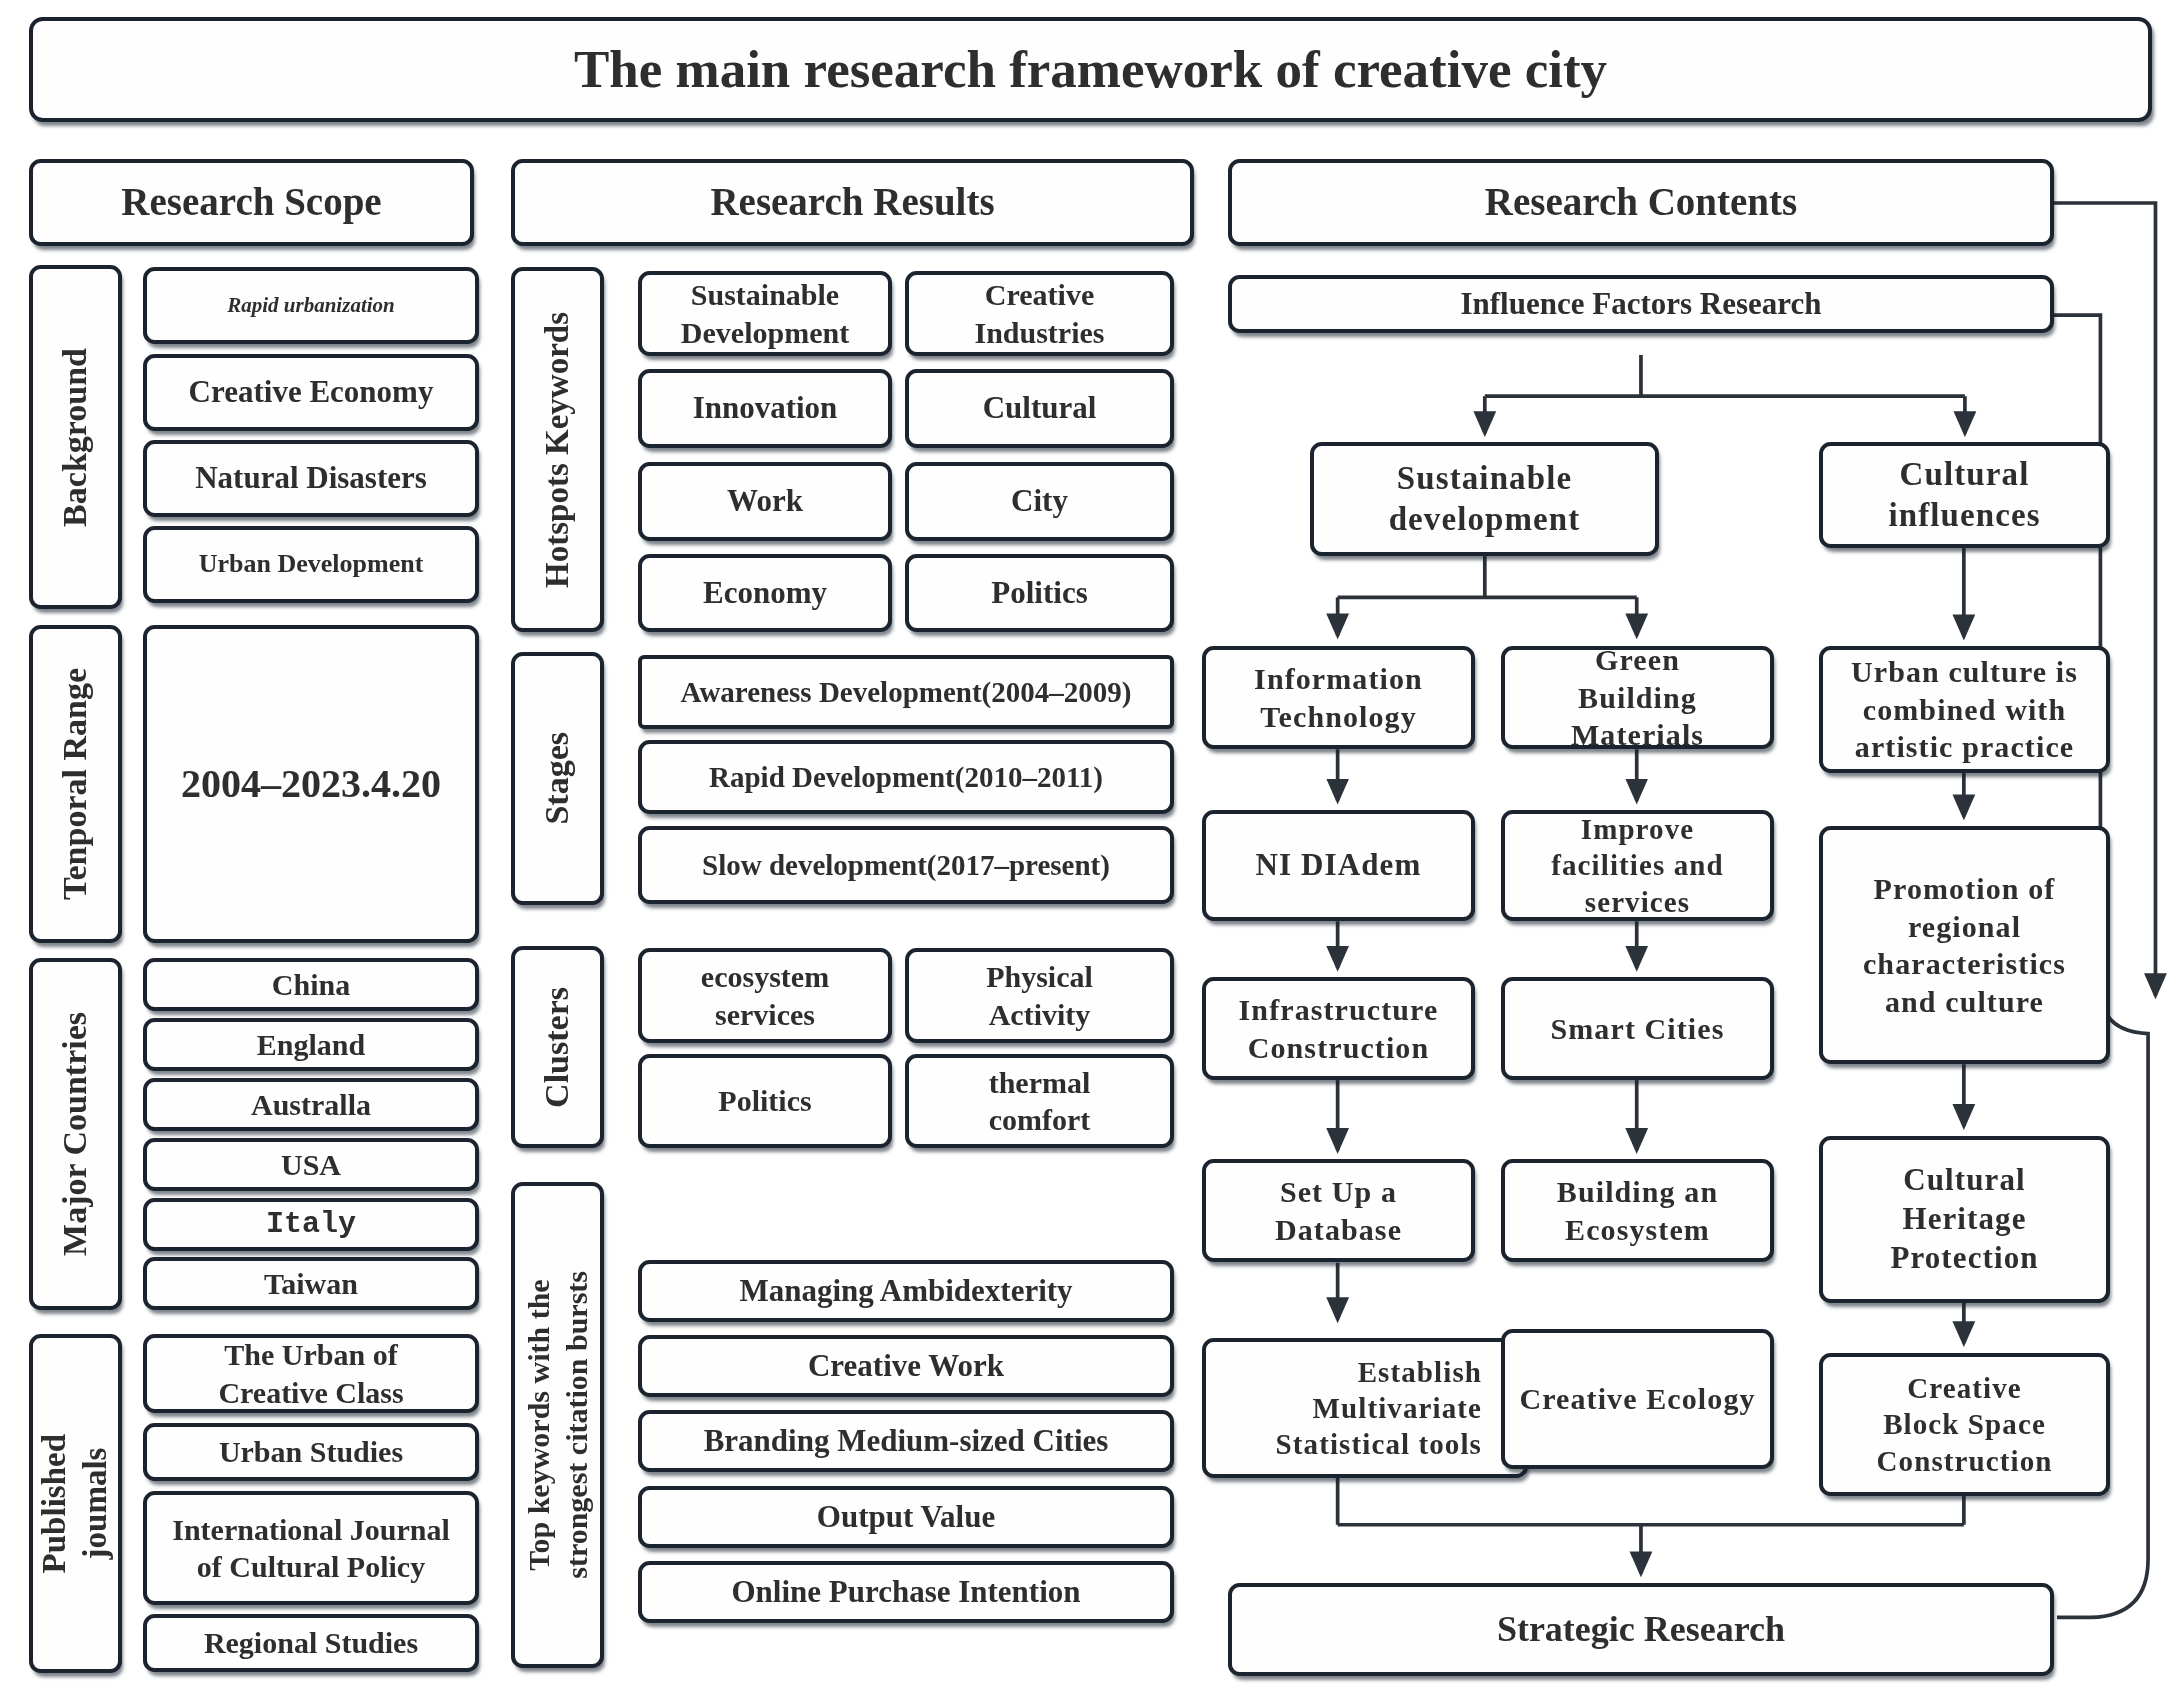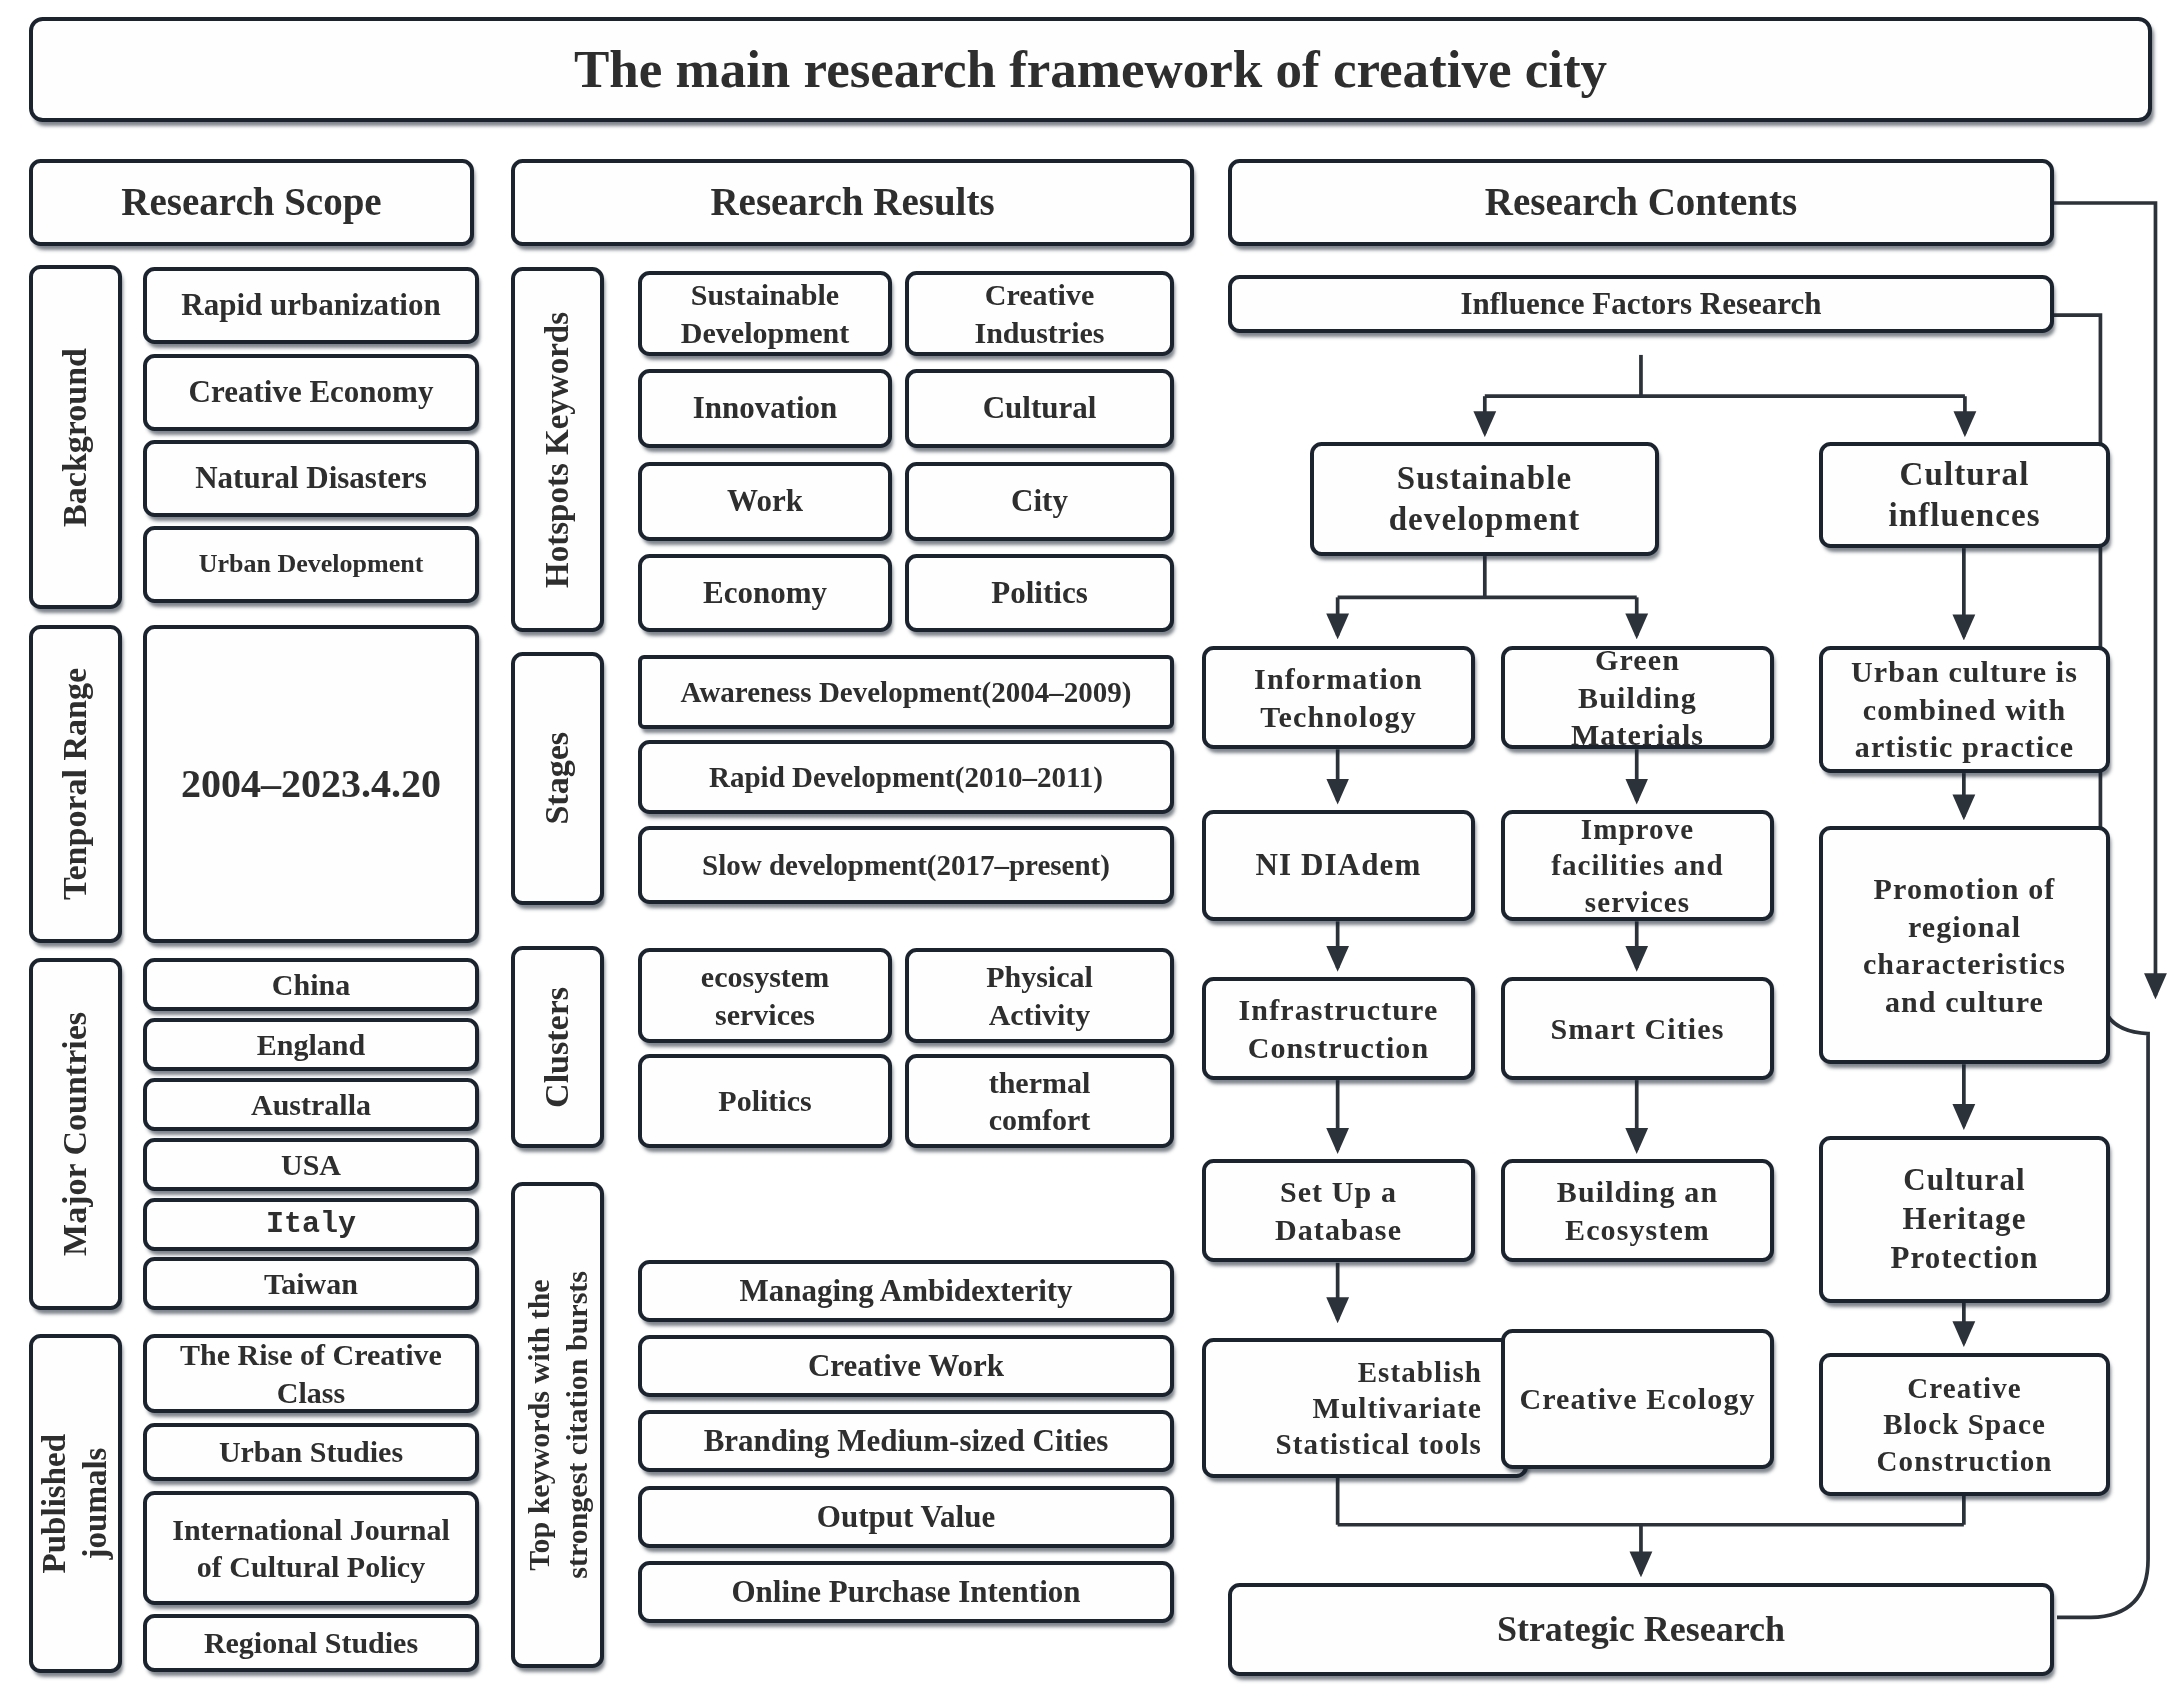--- a/index.html
+++ b/index.html
@@ -70,21 +70,21 @@
 
   <div class="box" style="left:29px;top:17px;width:2123px;height:105px;font-size:53px;border-radius:13.8px;">The main research framework of creative city</div>
 
   <div class="box" style="left:29px;top:159px;width:445px;height:87px;font-size:39px;">Research Scope</div>
   <div class="box" style="left:511px;top:159px;width:683px;height:87px;font-size:39px;">Research Results</div>
   <div class="box" style="left:1228px;top:159px;width:826px;height:87px;font-size:39px;">Research Contents</div>
 
   <div class="box vlabel" style="left:29px;top:265px;width:93px;height:344px;font-size:34px;">
       <span>Background</span>
     </div>
-  <div class="box" style="left:143px;top:267px;width:336px;height:77px;font-size:31px;">Rapid urbanization</div>
+  <div class="box" style="left:143px;top:267px;width:336px;height:77px;font-size:21px;font-style:italic;">Rapid urbanization</div>
   <div class="box" style="left:143px;top:354px;width:336px;height:77px;font-size:31px;">Creative Economy</div>
   <div class="box" style="left:143px;top:440px;width:336px;height:77px;font-size:31px;">Natural Disasters</div>
   <div class="box" style="left:143px;top:526px;width:336px;height:77px;font-size:26px;">Urban Development</div>
 
   <div class="box vlabel" style="left:29px;top:625px;width:93px;height:318px;font-size:34px;">
       <span>Tenporal Range</span>
     </div>
   <div class="box" style="left:143px;top:625px;width:336px;height:318px;font-size:40px;">2004–2023.4.20</div>
 
   <div class="box vlabel" style="left:29px;top:958px;width:93px;height:352px;font-size:34px;">
@@ -94,21 +94,21 @@
   <div class="box" style="left:143px;top:1018px;width:336px;height:53px;font-size:30px;padding:1.1px 7.4px;">England</div>
   <div class="box" style="left:143px;top:1078px;width:336px;height:53px;font-size:30px;padding:1.1px 7.4px;">Australla</div>
   <div class="box" style="left:143px;top:1138px;width:336px;height:53px;font-size:30px;padding:1.1px 7.4px;">USA</div>
   <div class="box" style="left:143px;top:1198px;width:336px;height:53px;font-size:30px;padding:1.1px 7.4px;font-family:Liberation Mono, monospace;">Italy</div>
   <div class="box" style="left:143px;top:1257px;width:336px;height:53px;font-size:30px;padding:1.1px 7.4px;">Taiwan</div>
 
   <div class="box vlabel" style="left:29px;top:1334px;width:93px;height:339px;font-size:33px;">
       <span>Published
 joumals</span>
     </div>
-  <div class="box" style="left:143px;top:1334px;width:336px;height:79px;font-size:30px;padding:1.1px 21px;">The Rise of Creative Class</div>
+  <div class="box" style="left:143px;top:1334px;width:336px;height:79px;font-size:30px;padding:1.1px 21px;">The Urban of Creative Class</div>
   <div class="box" style="left:143px;top:1423px;width:336px;height:58px;font-size:30px;padding:1.1px 7.4px;">Urban Studies</div>
   <div class="box" style="left:143px;top:1491px;width:336px;height:114px;font-size:30px;padding:1.1px 21px;">International Journal of Cultural Policy</div>
   <div class="box" style="left:143px;top:1614px;width:336px;height:58px;font-size:30px;padding:1.1px 7.4px;">Regional Studies</div>
 
   <div class="box vlabel" style="left:511px;top:267px;width:93px;height:365px;font-size:33px;">
       <span>Hotspots Keywords</span>
     </div>
   <div class="box" style="left:638px;top:271px;width:254px;height:85px;font-size:30px;padding:1.1px 16px;">Sustainable Development</div>
   <div class="box" style="left:905px;top:271px;width:269px;height:85px;font-size:30px;padding:1.1px 32px;">Creative Industries</div>
   <div class="box" style="left:638px;top:369px;width:254px;height:79px;font-size:31px;">Innovation</div>

